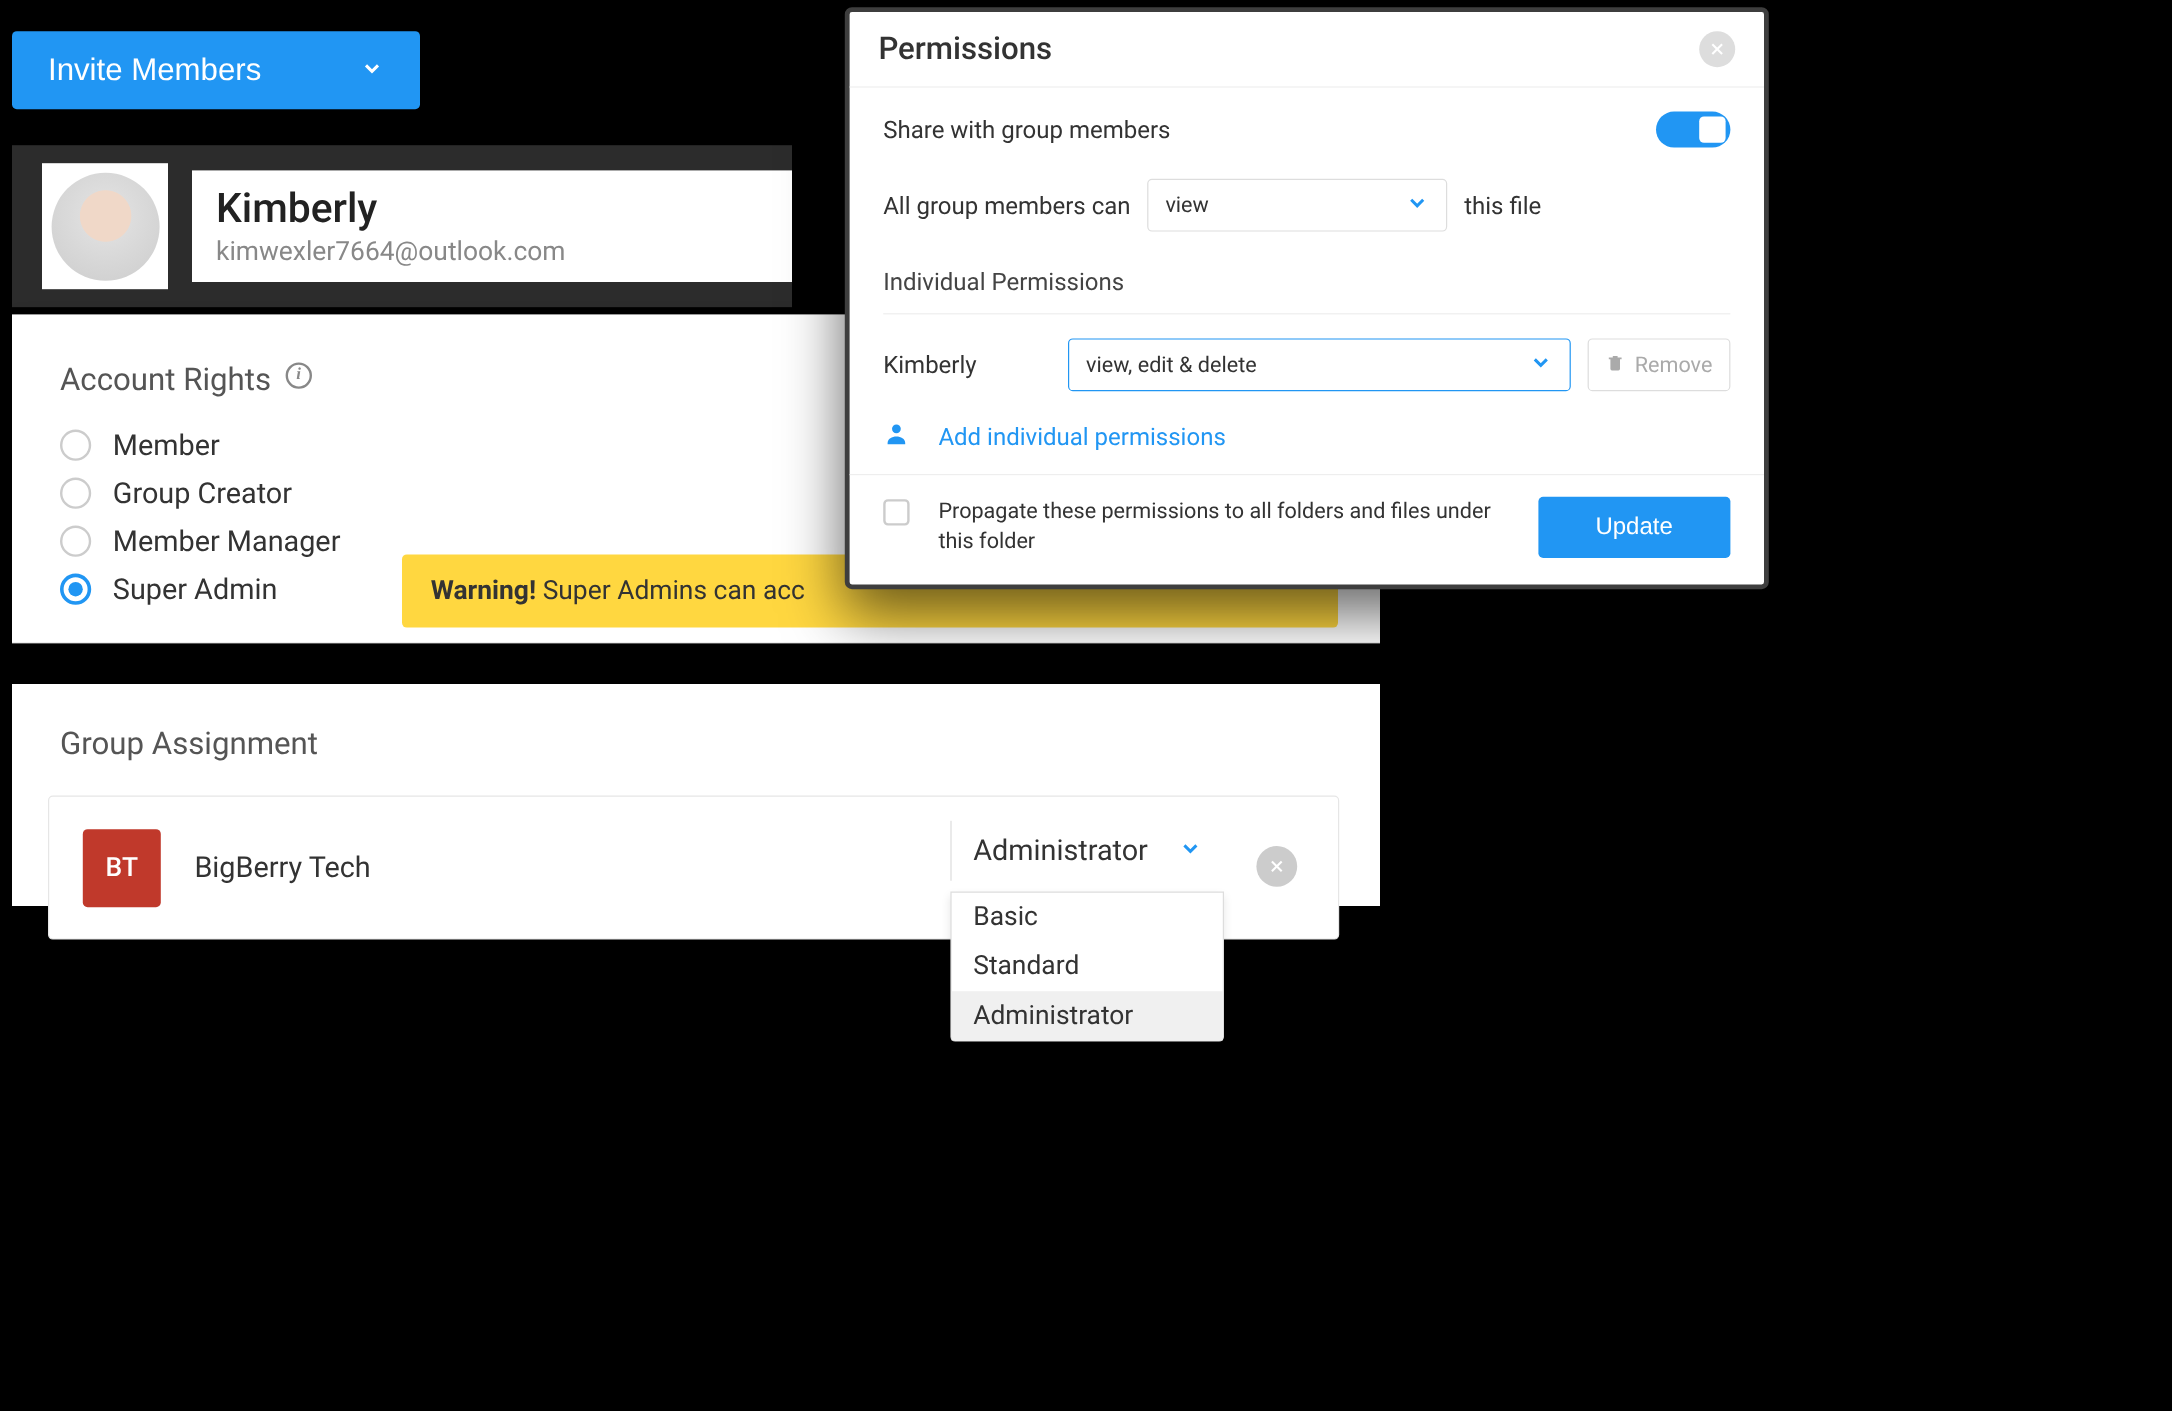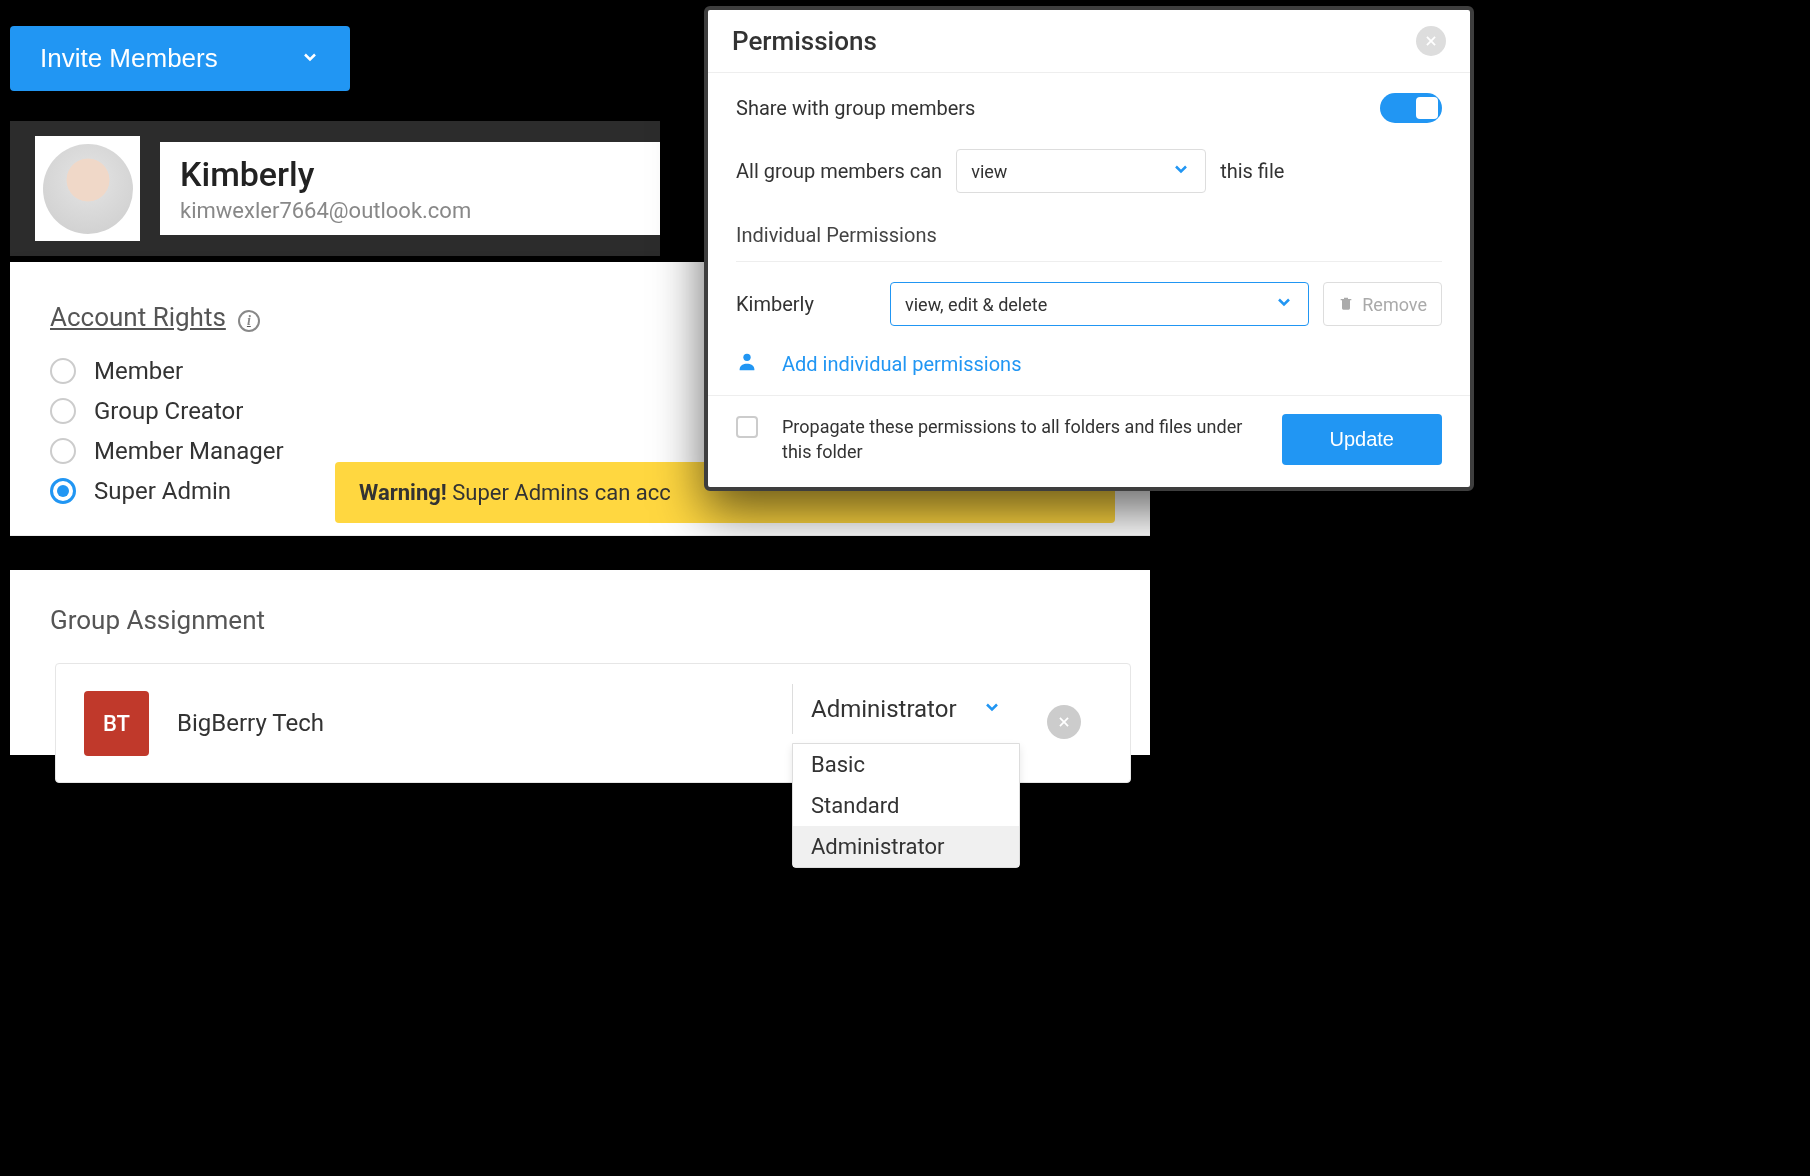--- a/index.html
+++ b/index.html
@@ -87,23 +87,22 @@
     width: 1140px;
     background: #fff;
     padding: 40px 40px 30px 40px;
     box-shadow: 0 10px 20px rgba(0,0,0,0.2);
     border-bottom: 1px solid #eee;
   }
   .rights-card .section-title {
     font-size: 26px;
     color: #555;
     display: flex;
-    align-items: flex-end;
+    align-items: flex-start;
     gap: 12px;
-    text-decoration: underline;
   }
   .info-icon {
     width: 22px;
     height: 22px;
     border: 2px solid #888;
     border-radius: 50%;
     display: inline-flex;
     align-items: center;
     justify-content: center;
     font-size: 14px;
@@ -180,21 +179,20 @@
     left: 40px;
     top: 663px;
     width: 1076px;
     height: 120px;
     background: #fff;
     border: 1px solid #e6e6e6;
     border-radius: 4px;
     display: flex;
     align-items: center;
     padding: 0 28px;
-    margin-left: 15px;
   }
   .group-badge {
     width: 65px;
     height: 65px;
     background: #c0392b;
     color: #fff;
     font-size: 22px;
     font-weight: 500;
     display: flex;
     align-items: center;

